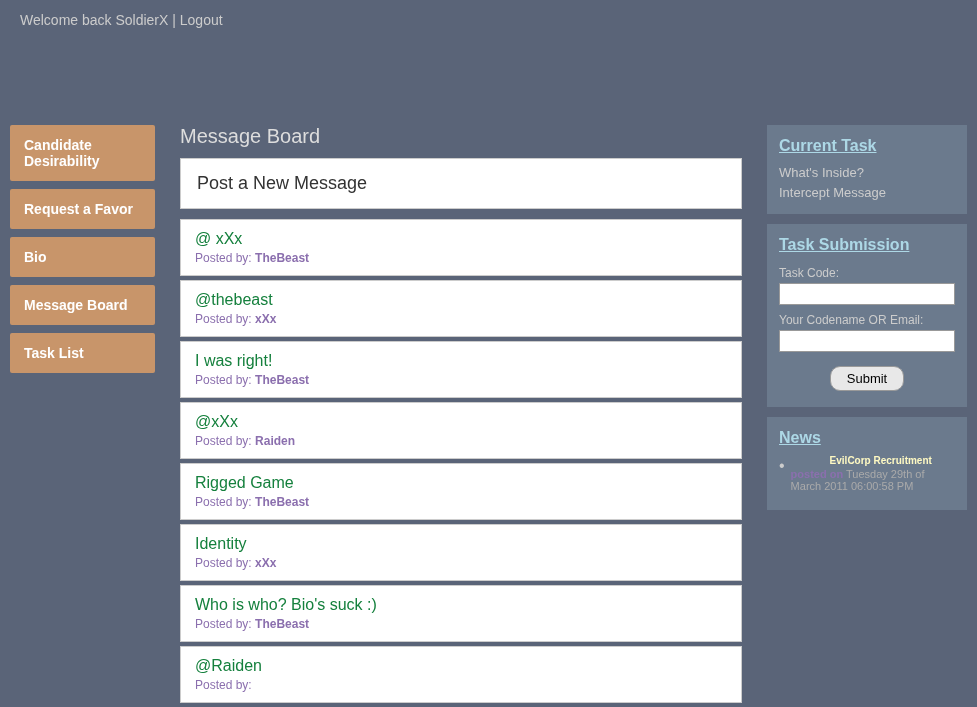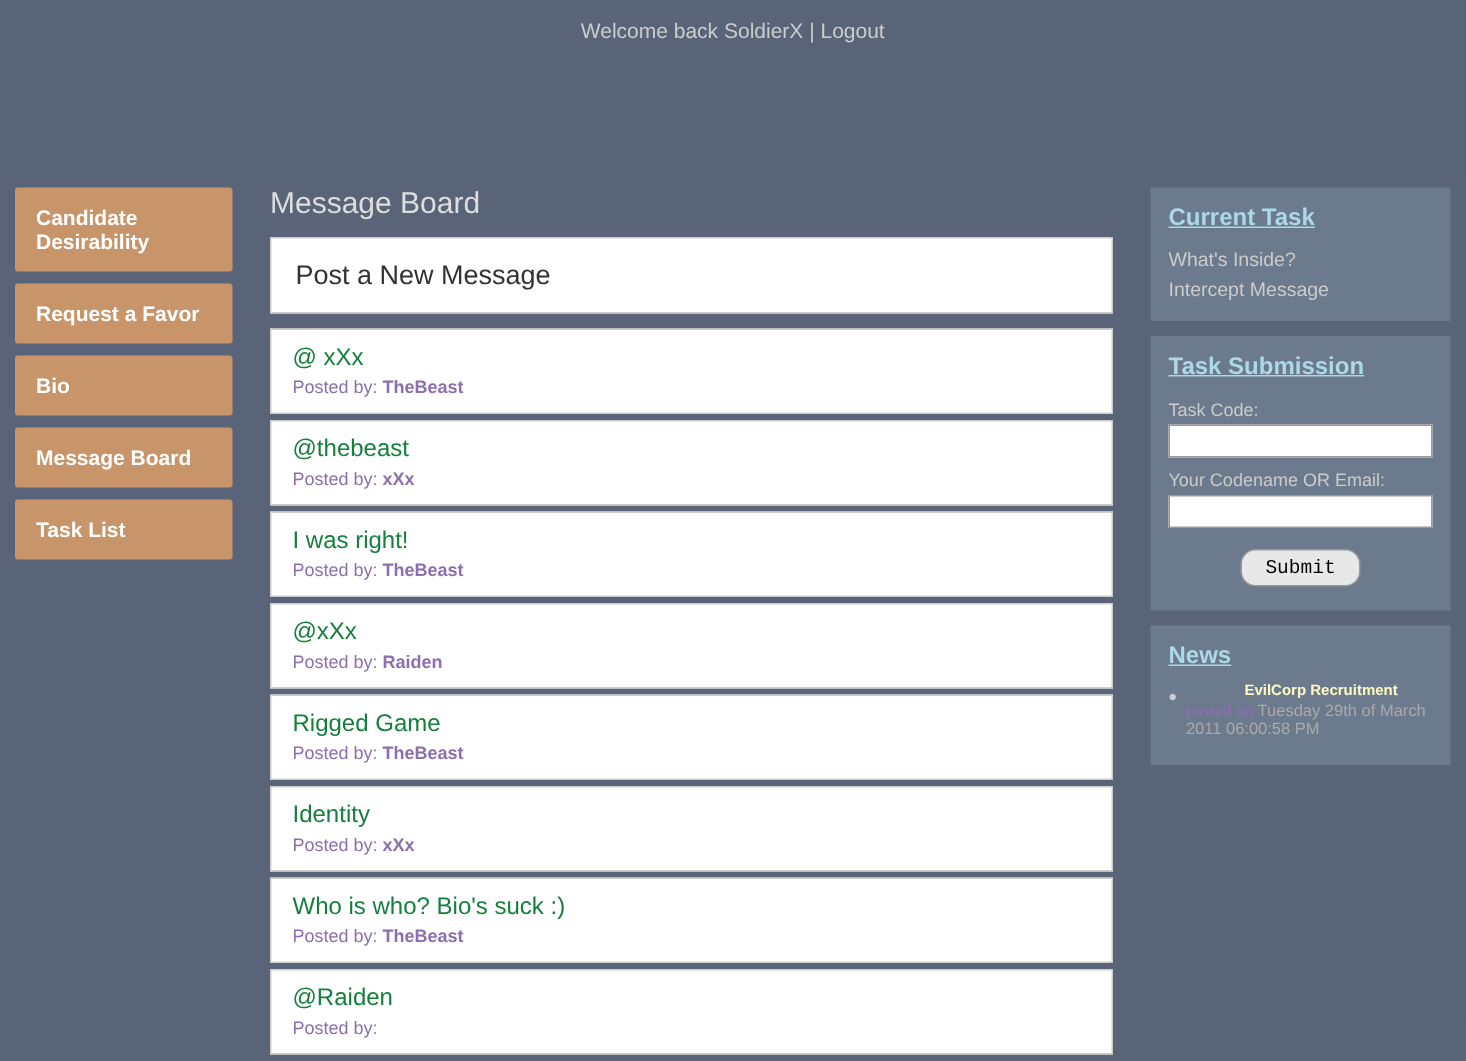--- a/index.html
+++ b/index.html
@@ -14,21 +14,20 @@
     
     .header {
       background: #5a6478;
       padding: 10px 20px;
       text-align: center;
       color: #ccc;
       font-size: 14px;
       min-height: 115px;
       display: flex;
       align-items: flex-start;
-      justify-content: center;
       padding-top: 12px;
     }
 
     
     .main-layout {
       display: flex;
       background: #5a6478;
       min-height: 592px;
     }
 
@@ -158,21 +157,20 @@
 
     .submit-btn {
       display: block;
       margin: 6px auto 0 auto;
       background: #e8e8e8;
       border: 1px solid #999;
       padding: 4px 16px;
       font-size: 13px;
       cursor: pointer;
       border-radius: 10px;
-      font-family: Liberation Mono, monospace;
     }
 
     .news-item {
       margin-bottom: 6px;
     }
 
     .news-bullet {
       display: flex;
       align-items: flex-start;
       gap: 6px;
@@ -192,21 +190,20 @@
     }
 
     .news-item-date {
       color: #aaa;
       font-size: 11px;
       margin-top: 2px;
     }
 
     .news-item-date strong {
       color: #8b6fae;
-      font-family: Liberation Serif, serif;
     }
   </style>
 </head>
 <body>
 
 <div class="header">
   <span>Welcome back SoldierX | Logout</span>
 </div>
 
 <div class="main-layout">

